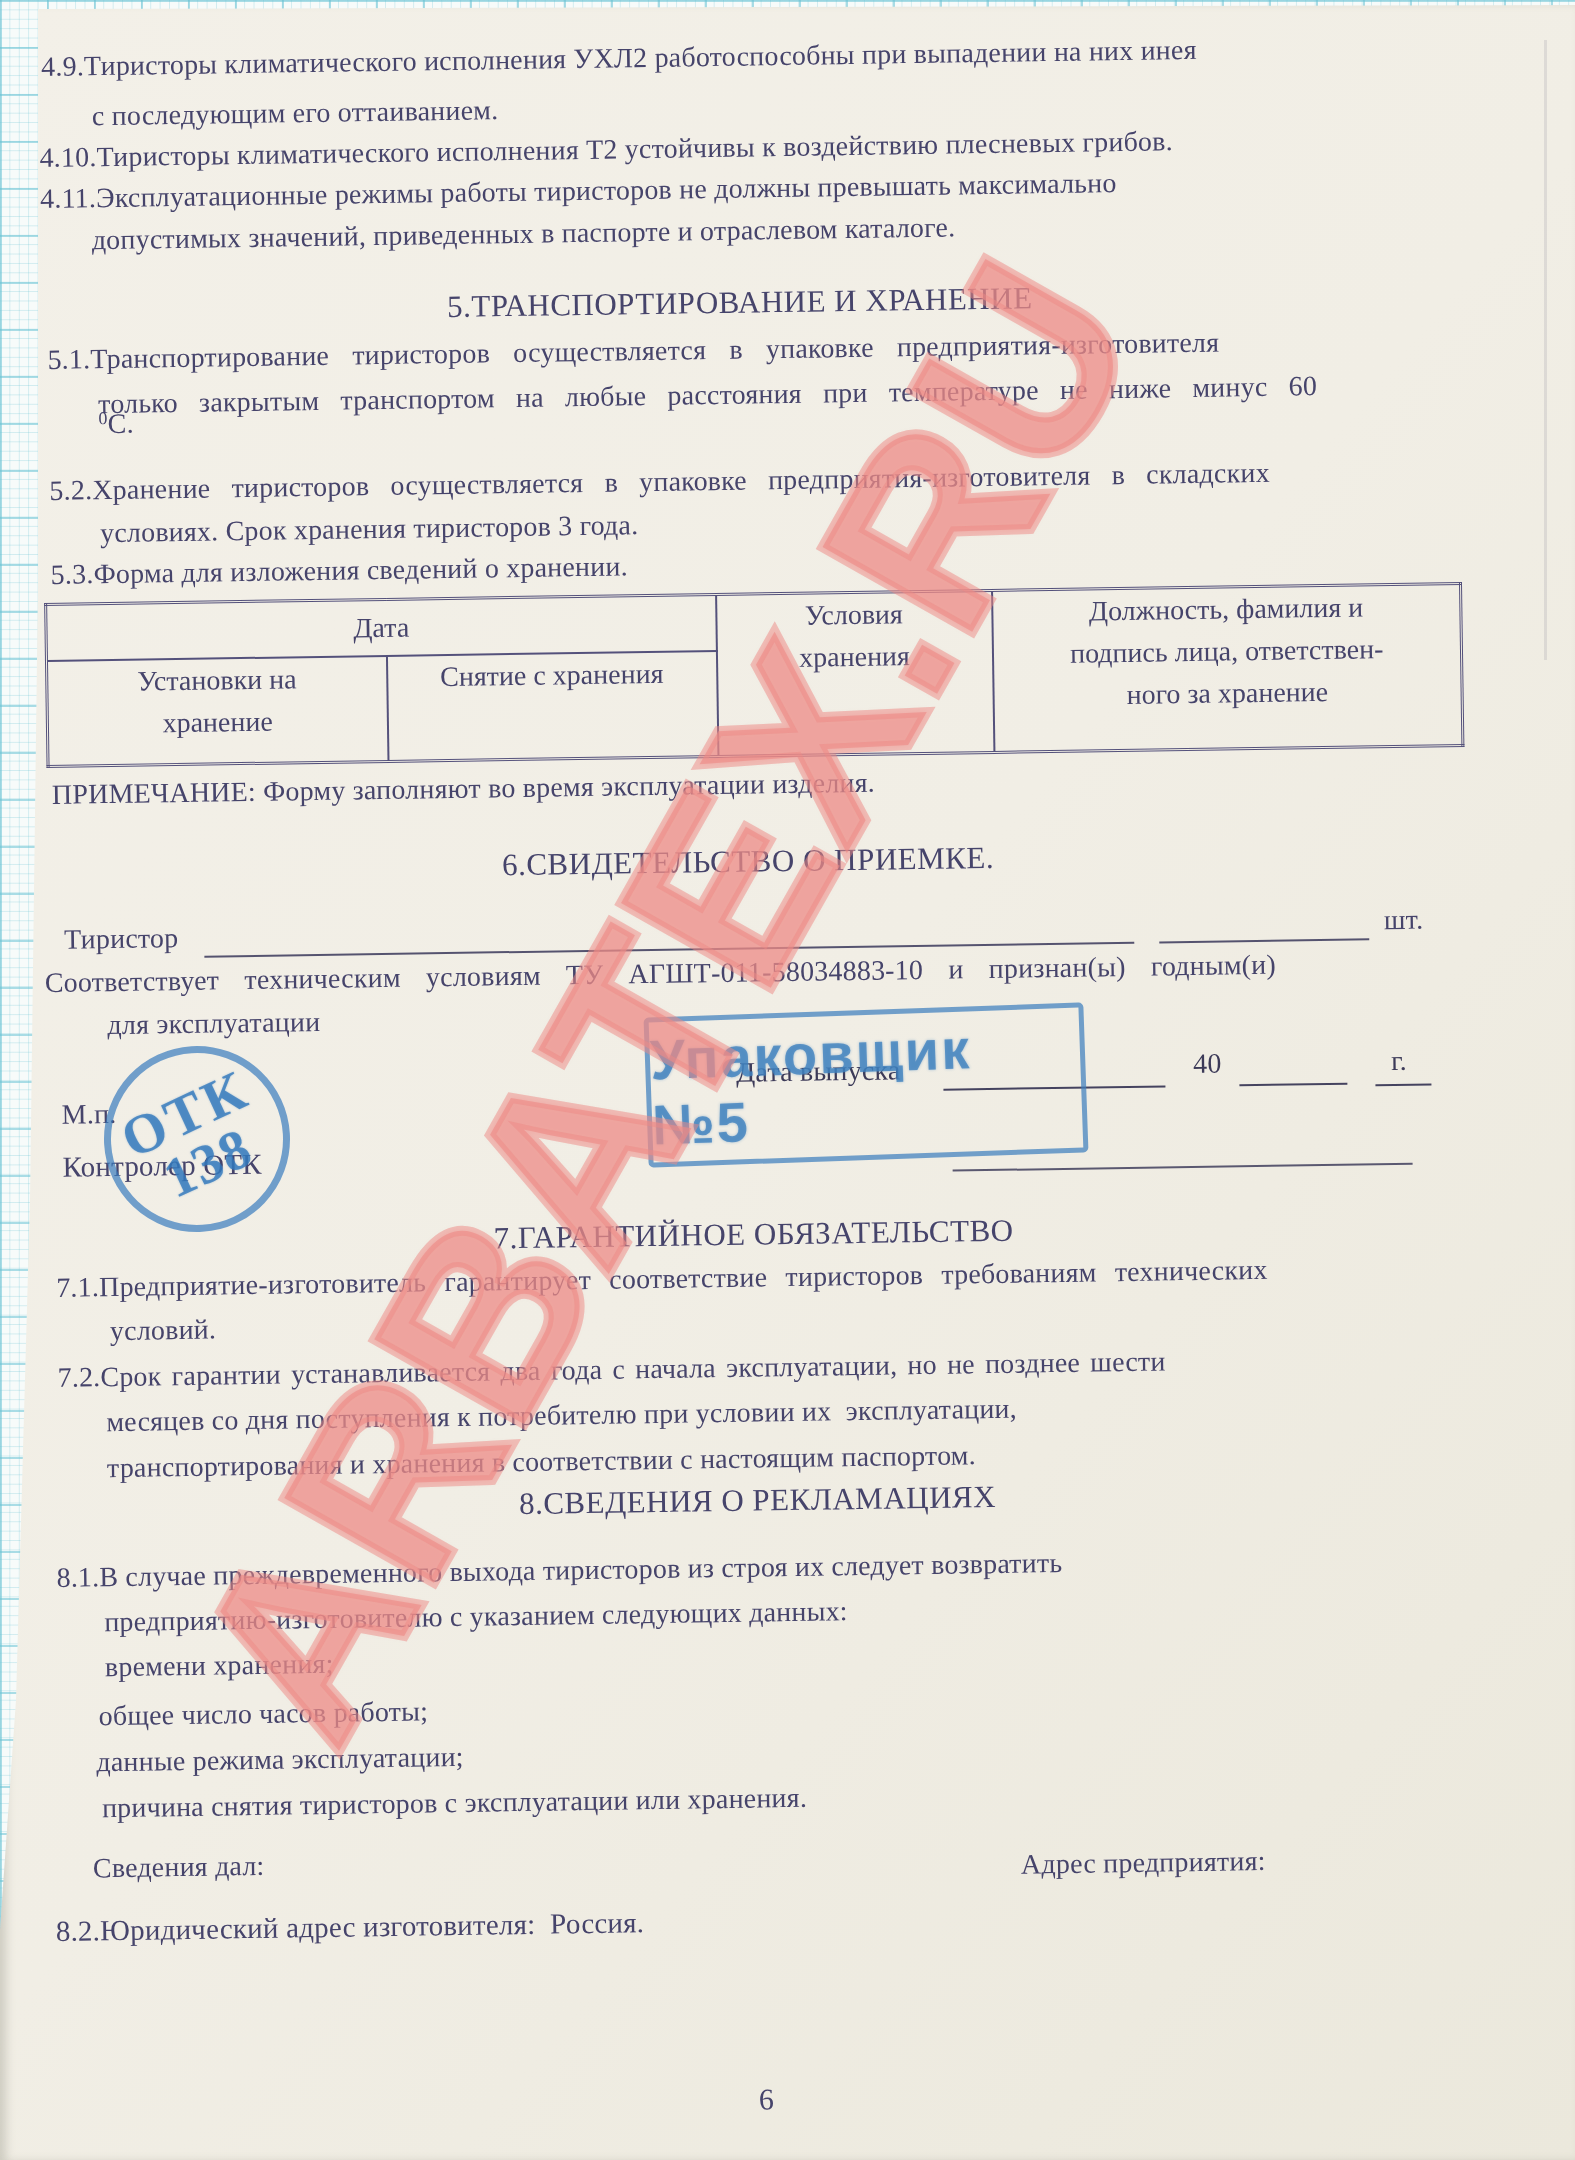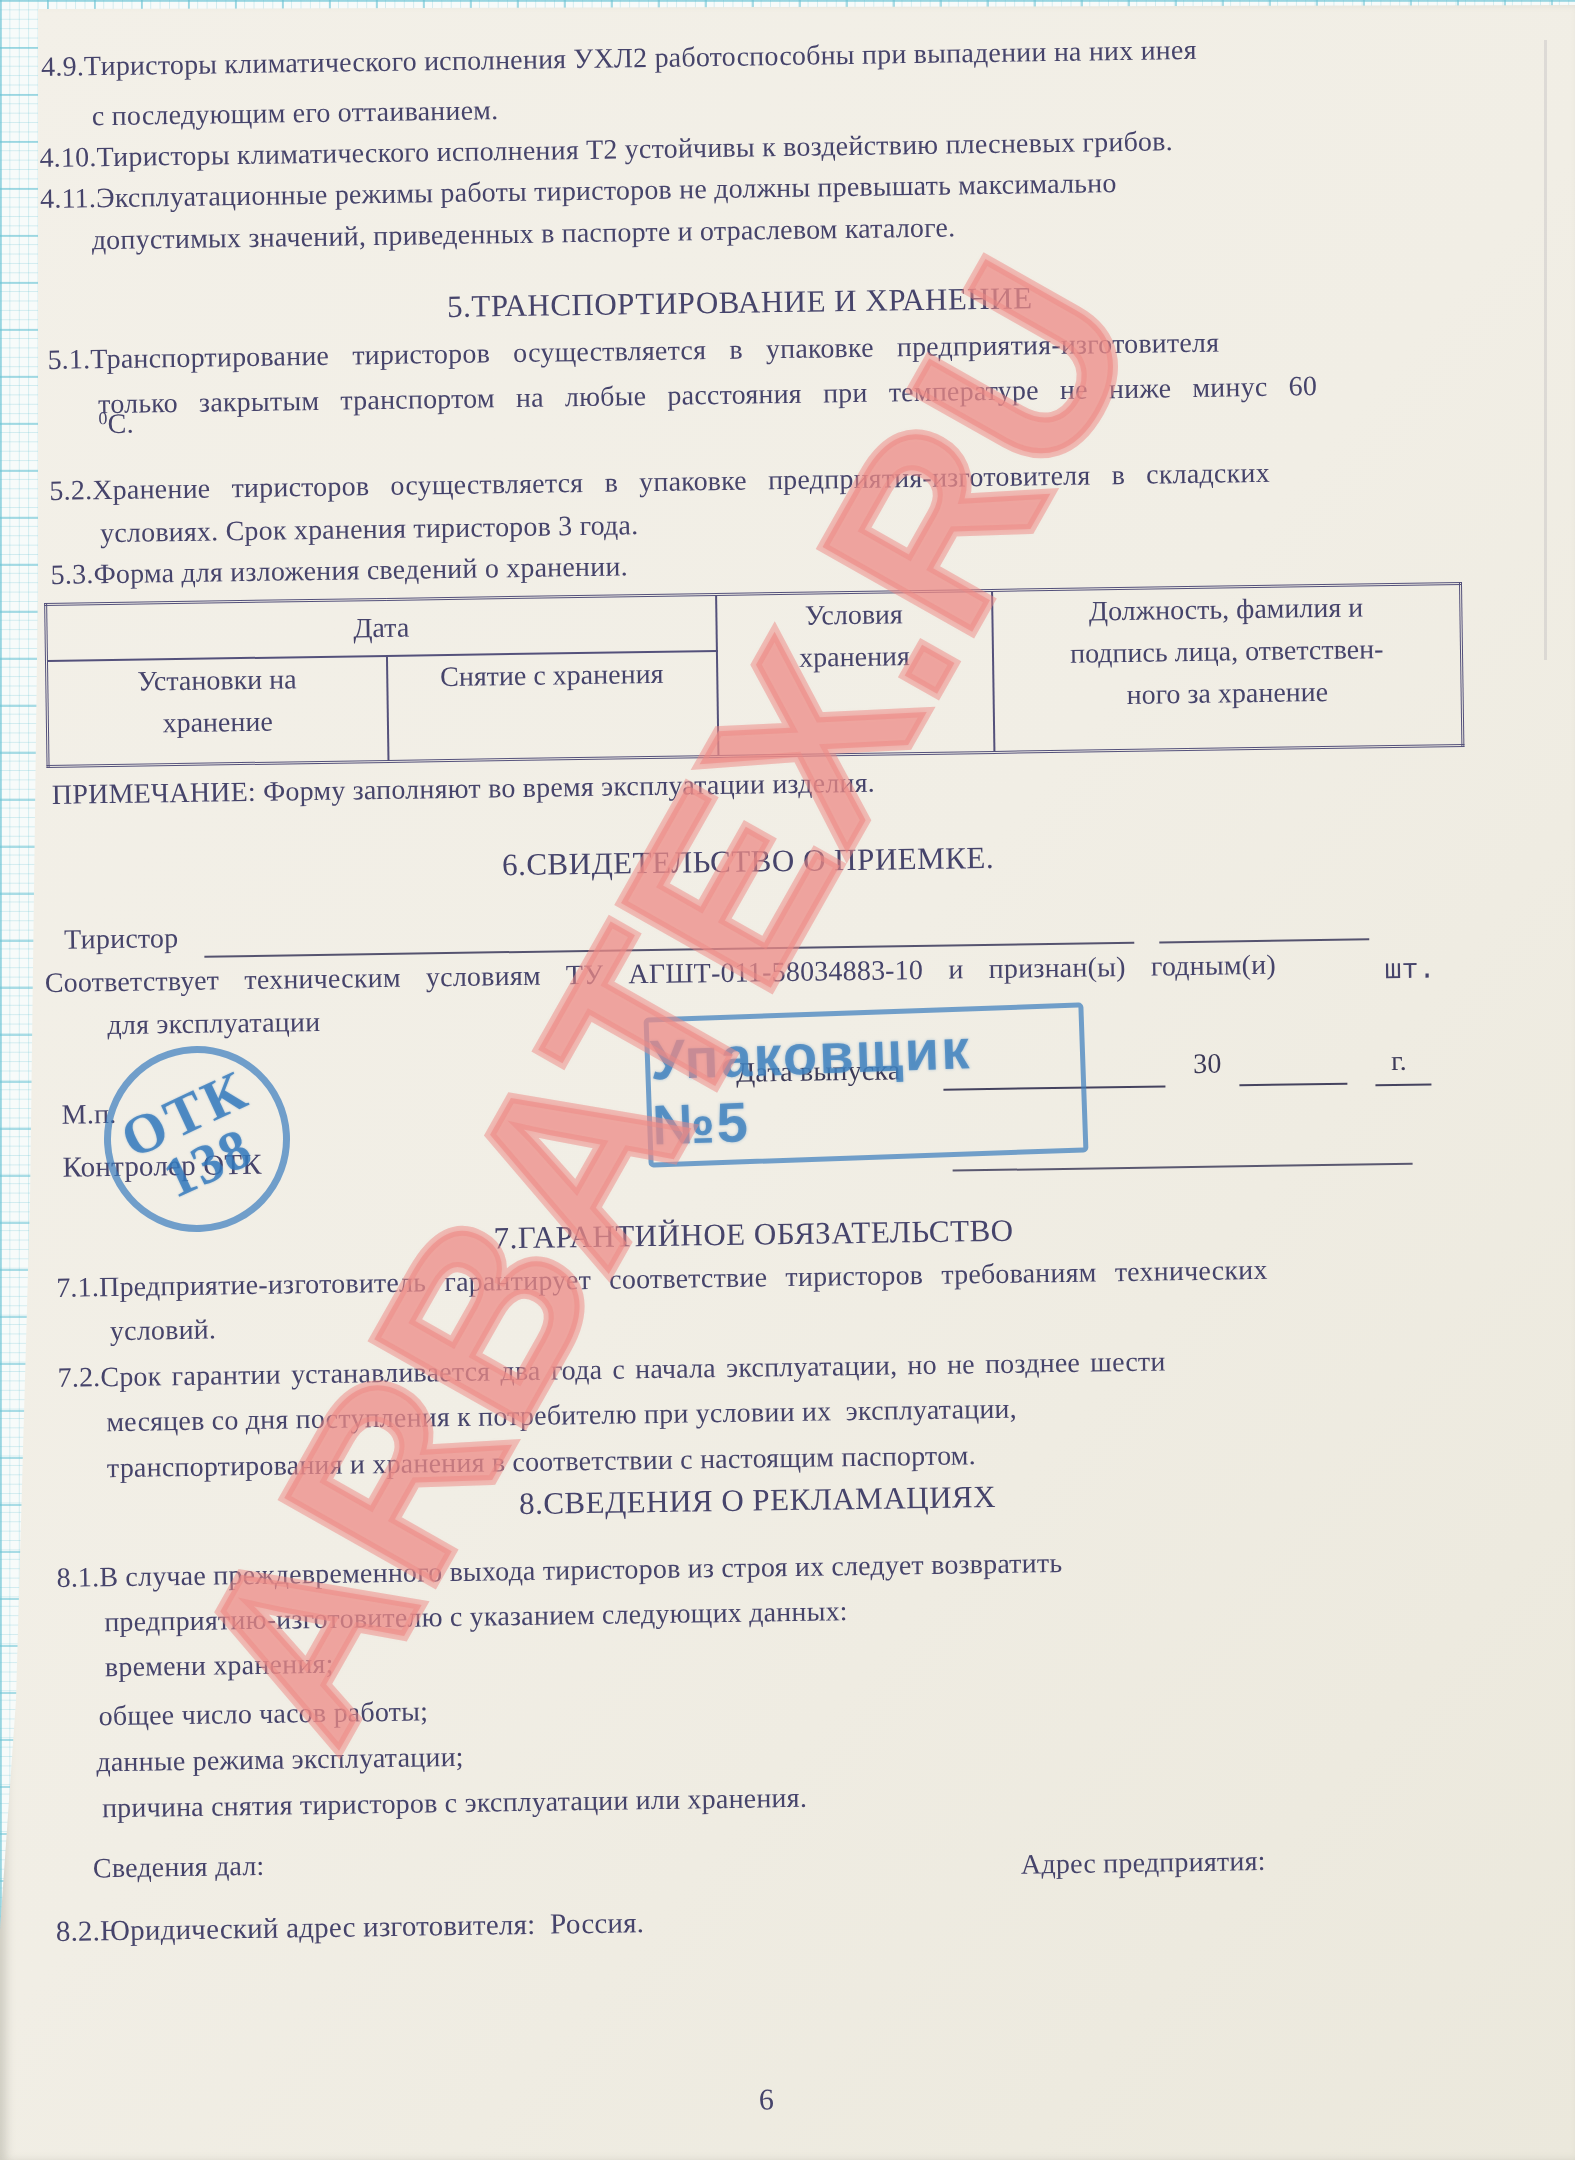--- a/index.html
+++ b/index.html
@@ -126,27 +126,27 @@
     </tr>
   </tbody>
     </table>
 
   <div class="line" style="left:55px;top:768px;">ПРИМЕЧАНИЕ: Форму заполняют во время эксплуатации изделия.</div>
 
   <div class="line h center" style="top:843px;">6.СВИДЕТЕЛЬСТВО О ПРИЕМКЕ.</div>
   <div class="line" style="left:65px;top:913px;">Тиристор</div>
   <div class="blank" style="left:205px;top:947px;width:930px;"></div>
   <div class="blank" style="left:1160px;top:947px;width:210px;"></div>
-  <div class="line" style="left:1385px;top:964px;font-family:Liberation Mono, monospace;">шт.</div>
+  <div class="line" style="left:1385px;top:913px;">шт.</div>
   <div class="line ws18" style="left:45px;top:956px;">Соответствует техническим условиям ТУ АГШТ-011-58034883-10 и признан(ы) годным(и)</div>
   <div class="line" style="left:107px;top:999px;">для эксплуатации</div>
 
   <div class="line" style="left:735px;top:1056px;color:#3c3a58;">Дата выпуска</div>
   <div class="blank" style="left:942px;top:1091px;width:222px;background:#45435f;"></div>
-  <div class="line" style="left:1192px;top:1054px;color:#3c3a58;">30</div>
+  <div class="line" style="left:1192px;top:1054px;color:#3c3a58;">40</div>
   <div class="blank" style="left:1238px;top:1091px;width:108px;background:#45435f;"></div>
   <div class="line" style="left:1390px;top:1054px;color:#3c3a58;">г.</div>
   <div class="blank" style="left:1374px;top:1093px;width:56px;background:#45435f;"></div>
 
   <div class="line" style="left:60px;top:1088px;">М.п.</div>
   <div class="line" style="left:60px;top:1140px;font-size:29px;">Контролер ОТК</div>
   <div class="blank" style="left:950px;top:1172px;width:460px;background:#5a5870;"></div>
 
   <div class="line h center" style="top:1216px;">7.ГАРАНТИЙНОЕ ОБЯЗАТЕЛЬСТВО</div>
   <div class="line ws11" style="left:52px;top:1261px;">7.1.Предприятие-изготовитель гарантирует соответствие тиристоров требованиям технических</div>

